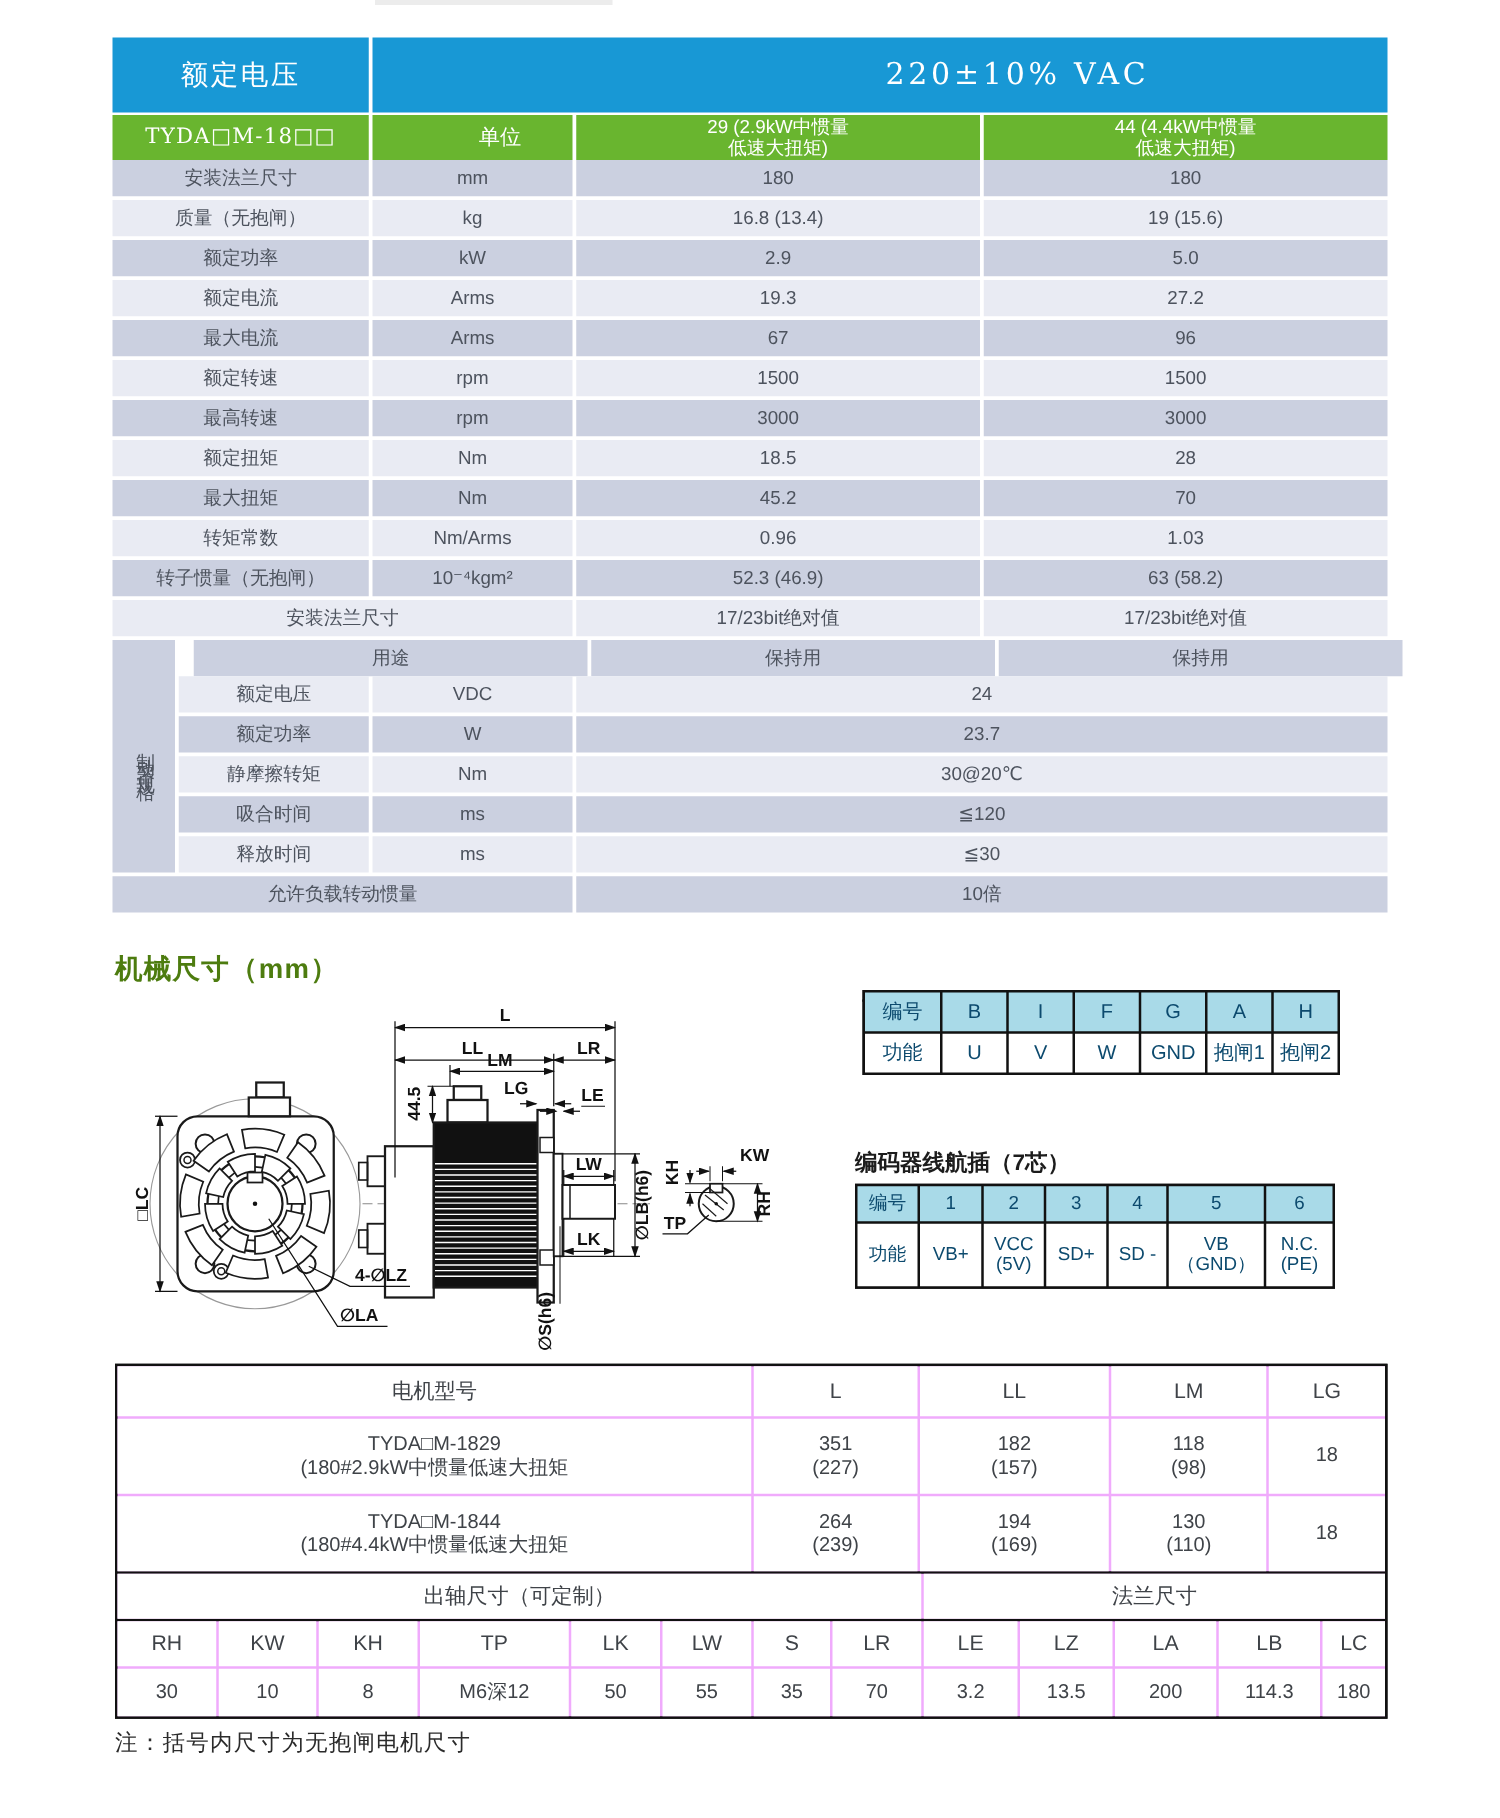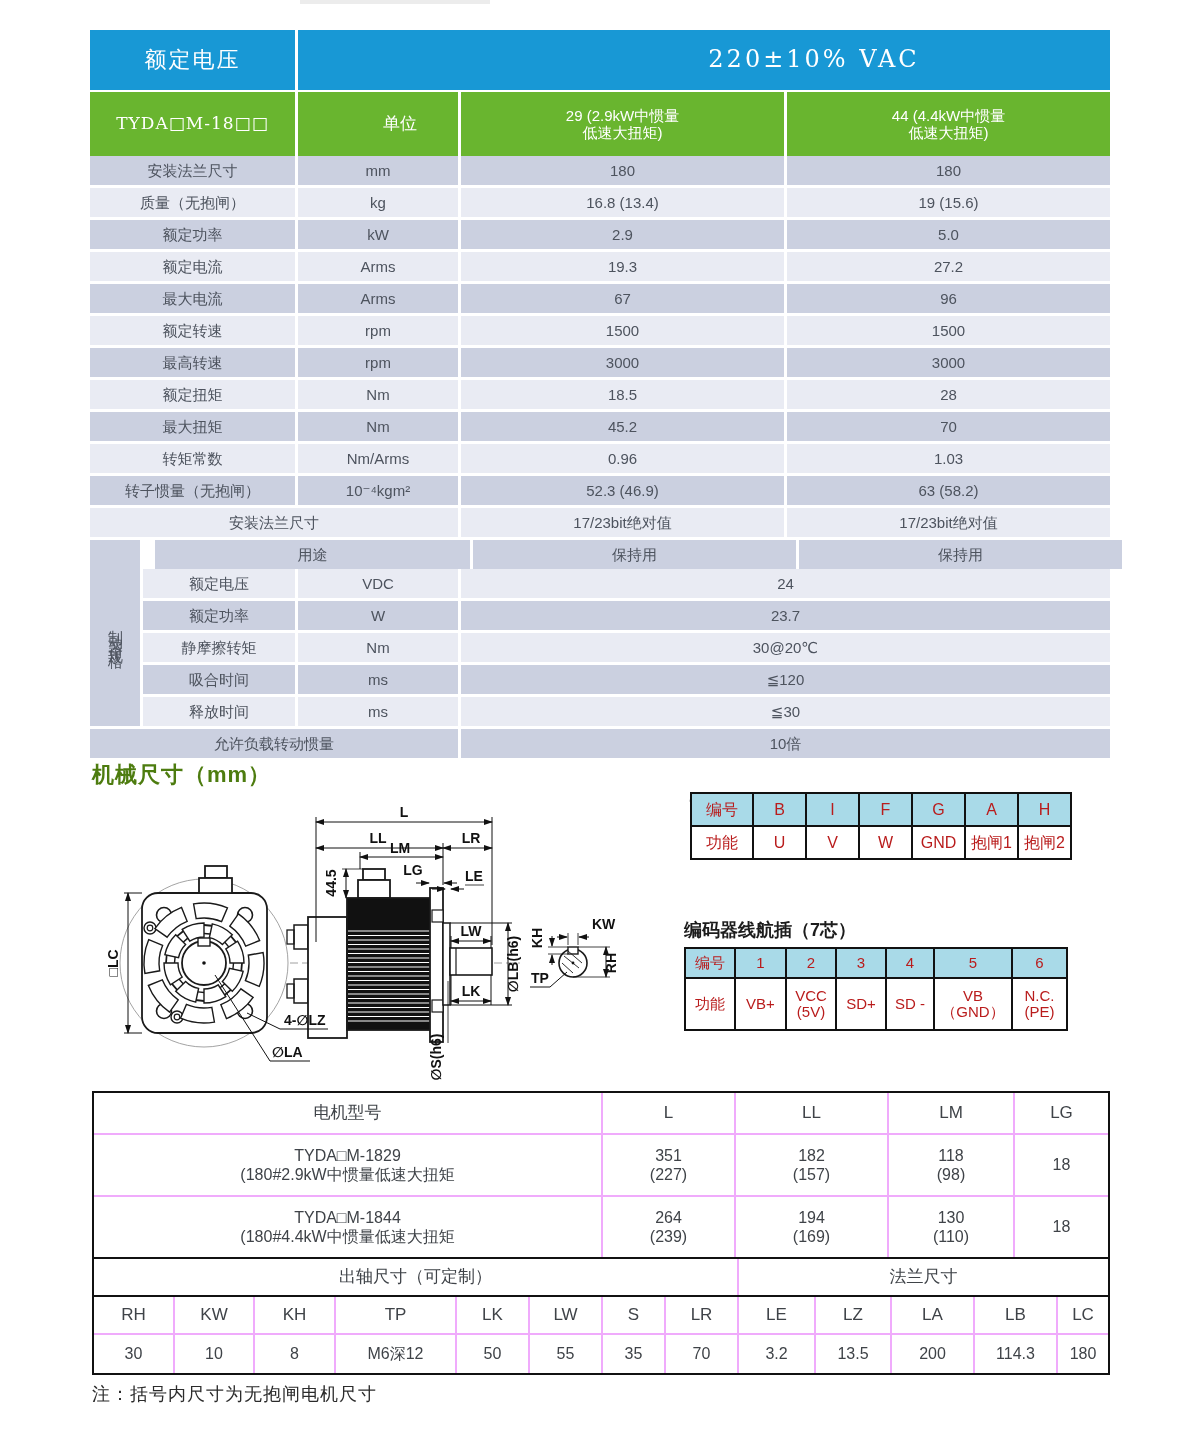--- a/index.html
+++ b/index.html
@@ -7,21 +7,21 @@
   .abs{position:absolute;}
   
   .spec{position:absolute;left:90px;top:30px;width:1020px;}
   .row{display:grid;gap:3px;margin-top:3px;}
   .row:first-child{margin-top:0;}
   .cell{display:flex;align-items:center;justify-content:center;text-align:center;color:#4d535e;font-size:15px;line-height:1.15;}
   .r-blue{grid-template-columns:205px 812px;height:60px;margin-top:0;}
   .r-blue .cell{background:#1898d5;color:#fff;}
   .blue-label{font-size:22px;letter-spacing:2px;}
   .blue-value{font-family:"DejaVu Serif","Liberation Serif",serif;font-size:24px;letter-spacing:3px;padding-left:220px;}
-  .r-green{grid-template-columns:205px 160px 323px 323px;height:64px;margin-top:2px;}
+  .r-green{grid-template-columns:205px 160px 323px 323px;height:36px;margin-top:2px;}
   .r-green .cell{background:#69b52f;color:#fff;}
   .g-model{font-family:"DejaVu Serif","Liberation Serif",serif;font-size:17px;letter-spacing:1px;}
   .g-unit{font-size:17px;padding-left:44px;}
   .g-col{font-size:15px;}
   .srow{grid-template-columns:205px 160px 323px 323px;height:29px;}
   .srow3{grid-template-columns:368px 323px 323px;height:29px;}
   .srow2{grid-template-columns:368px 649px;height:29px;}
   .dark .cell,.cell.dark{background:#cbd0e0;}
   .light .cell,.cell.light{background:#e9ebf3;}
   .pre{white-space:pre-line;}
@@ -33,21 +33,21 @@
   .usage{grid-template-columns:315px 323px 323px;height:29px;margin-left:12px;}
   .brow{grid-template-columns:152px 160px 649px;height:29px;}
   
   .mech-title{left:92px;top:760px;font-size:22px;color:#4d7c0f;font-weight:700;letter-spacing:1px;}
   .conn-title{font-size:18px;color:#1c1c1c;font-weight:700;}
   .note{left:92px;top:1382px;font-size:18px;color:#2b2b2b;letter-spacing:1px;}
   .top-artifact{left:300px;top:0;width:190px;height:4px;background:#ececec;}
   
   .ctab{position:absolute;background:#111;border:2px solid #111;display:grid;gap:2px;}
   .ctab .cc{background:#fff;display:flex;align-items:center;justify-content:center;text-align:center;
-    color:#b91c1c;font-size:16px;line-height:1.1;}
+    color:#0c4a6e;font-size:16px;line-height:1.1;}
   .ctab .hd{background:#a9dae8;}
   .power{left:690px;top:792px;grid-template-columns:60px 51px 51px 51px 51px 51px 51px;grid-template-rows:31px 31px;}
   .enc{left:684px;top:947px;grid-template-columns:48px 49px 48px 48px 46px 76px 53px;grid-template-rows:28px 50px;}
   .enc .cc{font-size:15px;}
   
   .dt{position:absolute;left:92px;top:1091px;width:1014px;background:#111;border:2px solid #111;
     display:flex;flex-direction:column;gap:2px;}
   .dt .grid{display:grid;gap:2px;background:#f0abfc;}
   .dt-a{grid-template-columns:507px 131px 151px 124px 93px;grid-template-rows:40px 60px 60px;}
   .dt-b{grid-template-columns:643px 369px;grid-template-rows:36px;}

